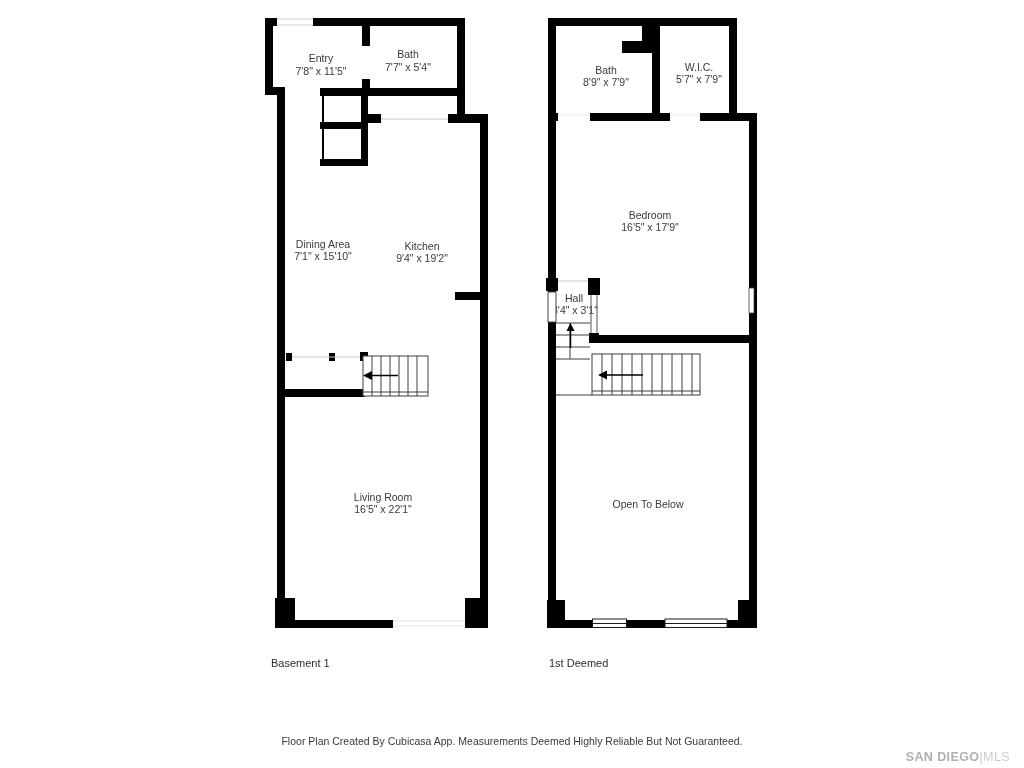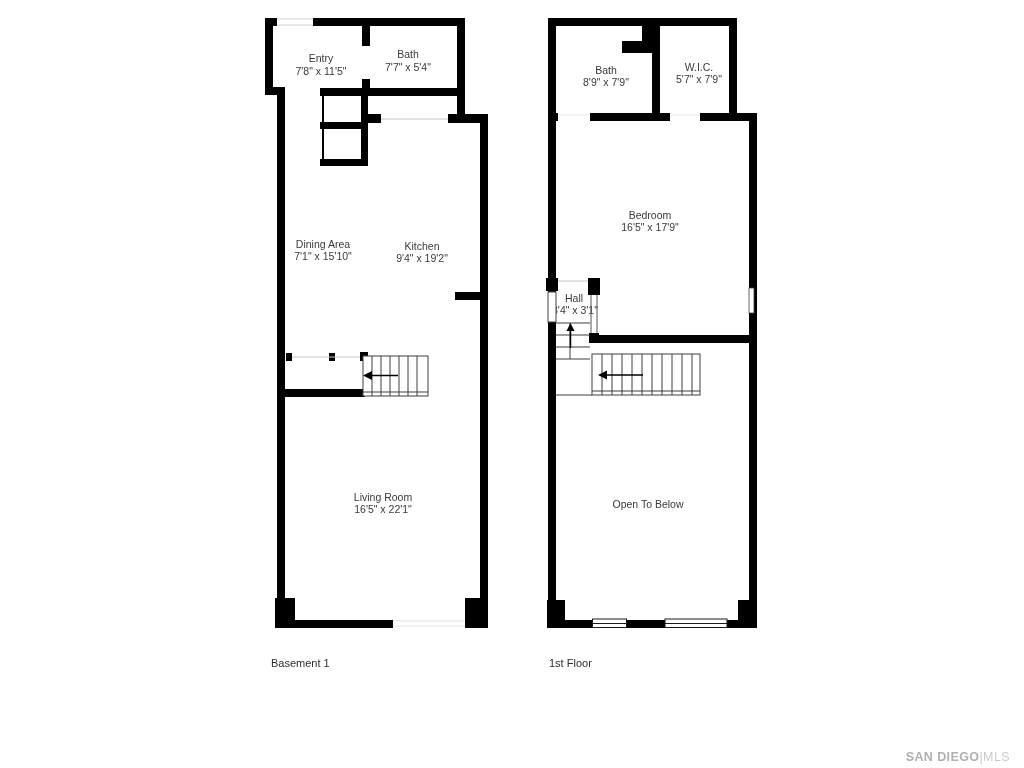--- a/index.html
+++ b/index.html
@@ -203,18 +203,19 @@
     </g>
     <g>
       <text x="648" y="508" text-anchor="middle" fill="#3a3a3a">Open To Below</text>
     </g>
   </g>
 </svg>
 
   
   <div class="floor-label" style="left:271px;top:657px;text-align:right;">Basement 1</div>
 
-  <div class="floor-label" style="left:549px;top:657px;">1st Floor</div>
-
+  <div class="floor-label" style="left:549px;top:657px;">1st Deemed</div>
+
+  <div id="disclaimer">Floor Plan Created By Cubicasa App. Measurements Deemed Highly Reliable But Not Guaranteed.</div>
 
   <div id="mls-logo"><span>SAN DIEGO</span><span class="light">|</span><span class="light">MLS</span></div>
 
 </div>
 
 </body></html>

